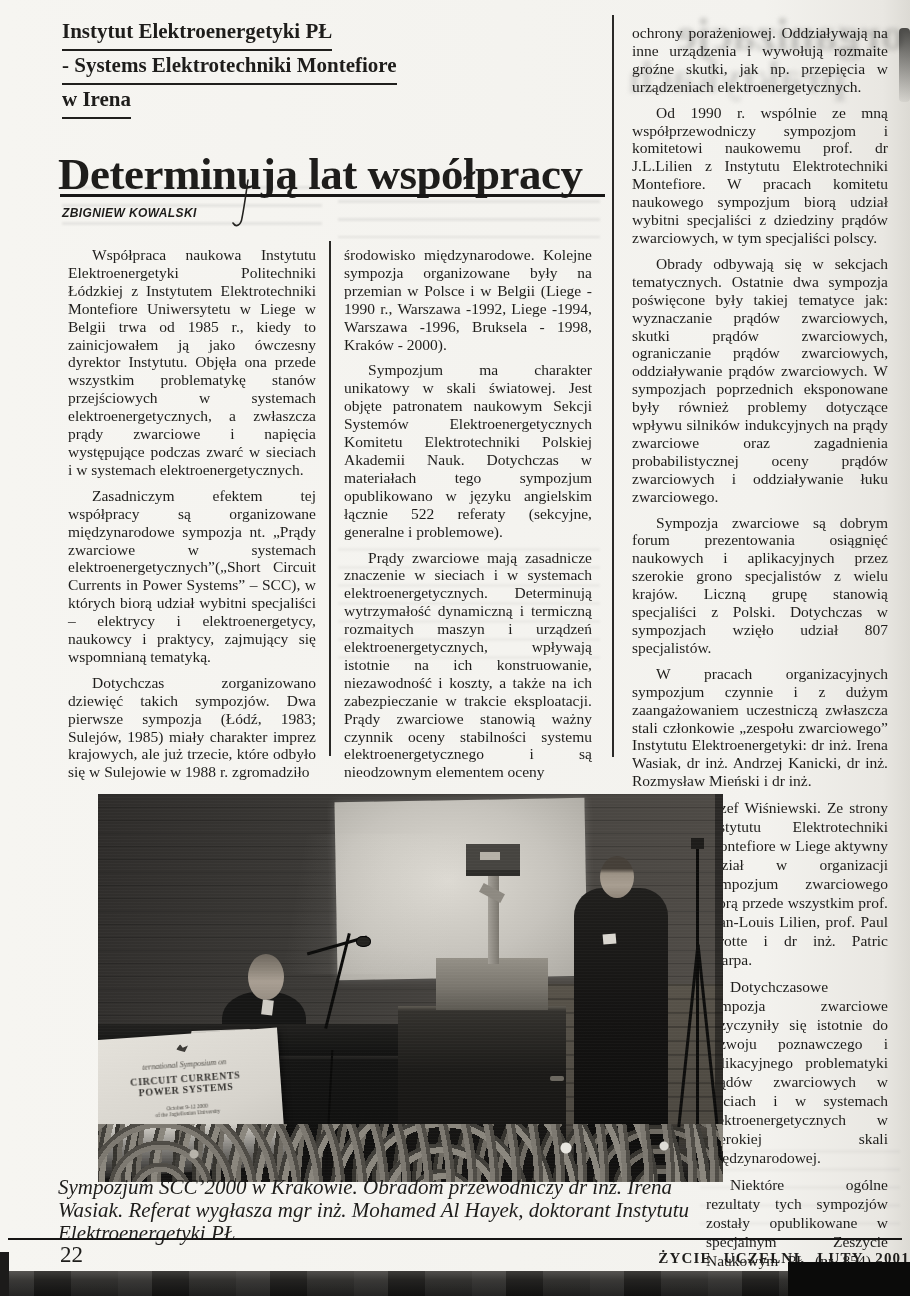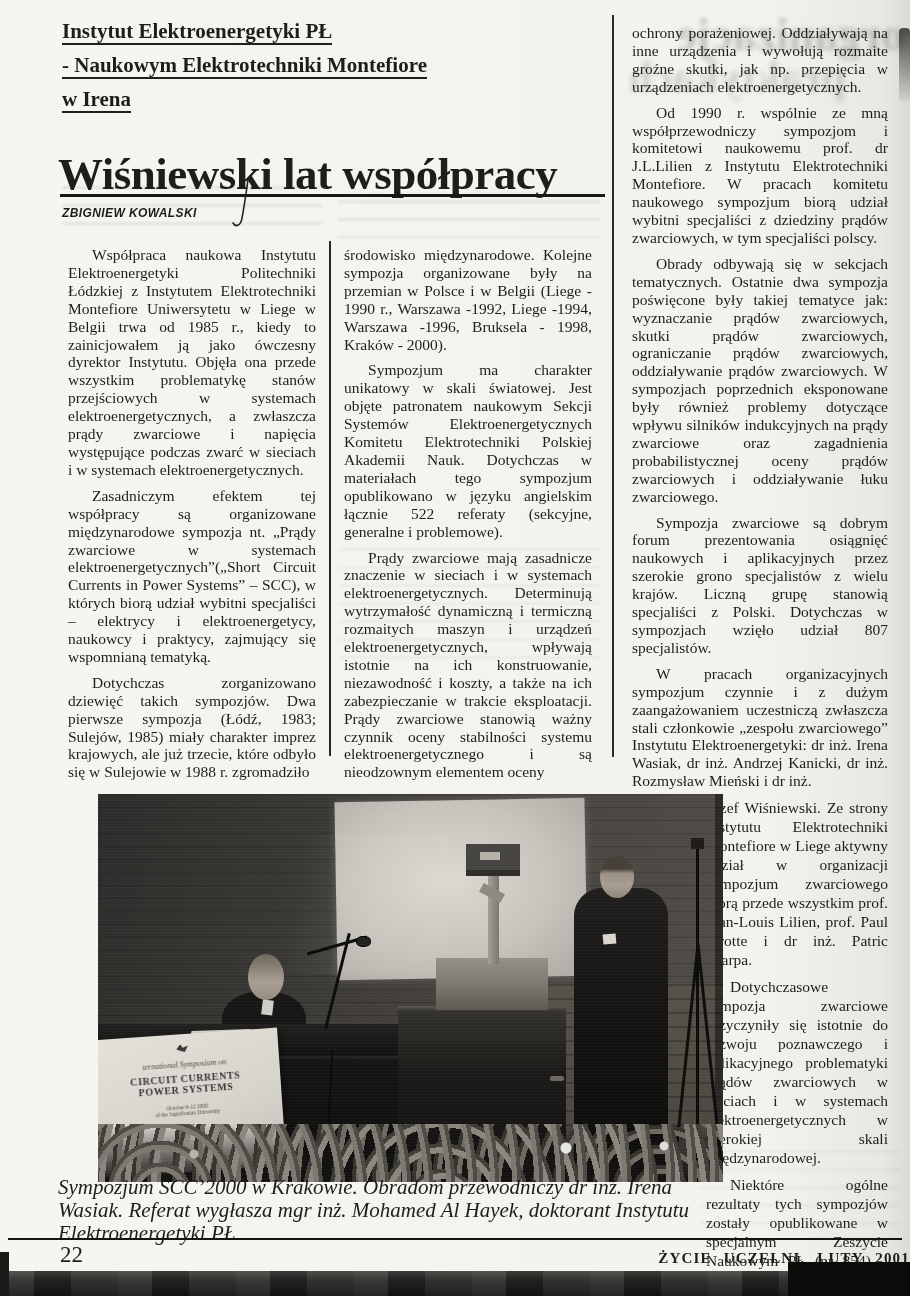--- a/index.html
+++ b/index.html
@@ -22,21 +22,21 @@
     background:linear-gradient(180deg,rgba(25,25,23,.75),rgba(25,25,23,.05));}
   .scan-bottom{position:absolute;left:0;top:1271px;width:910px;height:25px;
     background:
       repeating-linear-gradient(90deg,rgba(255,255,255,.07) 0 34px,rgba(0,0,0,.18) 34px 71px,rgba(255,255,255,.04) 71px 118px),
       linear-gradient(180deg,#4a4845 0%,#2b2a28 35%,#151514 100%);}
   .scan-corner{position:absolute;left:788px;top:1262px;width:122px;height:34px;background:#0b0b0a;}
   .scan-left{position:absolute;left:0;top:1252px;width:9px;height:44px;background:#1c1b1a;}
   
   .masthead{position:absolute;left:62px;top:14px;width:560px;
     font-weight:700;font-size:21px;line-height:34px;}
-  .masthead .u{border-bottom:2px solid #201f1d;padding-bottom:0;}
+  .masthead .u{border-bottom:2px solid #201f1d;padding-bottom:6px;}
   .title{position:absolute;left:58px;top:118px;width:560px;
     font-size:45px;font-weight:700;letter-spacing:-.5px;white-space:nowrap;}
   .title-rule{position:absolute;left:60px;top:194px;width:545px;height:3px;background:#181716;}
   .squiggle{position:absolute;left:226px;top:178px;}
   .byline{position:absolute;left:62px;top:206px;width:300px;
     font-family:"Liberation Sans",sans-serif;font-style:italic;font-weight:700;
     font-size:12px;letter-spacing:.4px;}
   
   .col{position:absolute;font-size:15.5px;line-height:17.9px;text-align:justify;}
   .col p{margin:8px;}
@@ -140,25 +140,25 @@
   <div class="bleed bleed-1">organizacje</div>
   <div class="bleed bleed-2">praktykach</div>
   <div class="ghost-lines gl-a"></div>
   <div class="ghost-lines gl-b"></div>
   <div class="ghost-lines gl-c"></div>
   <div class="ghost-lines gl-d"></div>
   <div class="smudge-tr"></div>
 
   <div class="masthead">
     <div><span class="u">Instytut Elektroenergetyki PŁ</span></div>
-    <div><span class="u">- Naukowym Elektrotechniki Montefiore</span></div>
+    <div><span class="u">- Systems Elektrotechniki Montefiore</span></div>
     <div><span class="u">w Irena</span></div>
   </div>
 
-  <h1 class="title">Wiśniewski lat współpracy</h1>
+  <h1 class="title">Determinują lat współpracy</h1>
   <div class="title-rule"></div>
   <svg class="squiggle" width="40" height="54" viewBox="0 0 40 54">
     <path d="M22 2 C20 16, 18 30, 16 40 C15 47, 10 50, 7 45" fill="none" stroke="#23221f" stroke-width="1.6" stroke-linecap="round"></path>
   </svg>
   <div class="byline">ZBIGNIEW KOWALSKI</div>
 
   <div class="col col1">
     <p class="indent">Współpraca naukowa Instytutu Elektroenergetyki Politechniki Łódzkiej z Instytutem Elektrotechniki Montefiore Uniwersytetu w Liege w Belgii trwa od 1985 r., kiedy to zainicjowałem ją jako ówczesny dyrektor Instytutu. Objęła ona przede wszystkim problematykę stanów przejściowych w systemach elektroenergetycznych, a zwłaszcza prądy zwarciowe i napięcia występujące podczas zwarć w sieciach i w systemach elektroenergetycznych.</p>
     <p class="indent">Zasadniczym efektem tej współpracy są organizowane międzynarodowe sympozja nt. „Prądy zwarciowe w systemach elektroenergetycznych”(„Short Circuit Currents in Power Systems” – SCC), w których biorą udział wybitni specjaliści – elektrycy i elektroenergetycy, naukowcy i praktycy, zajmujący się wspomnianą tematyką.</p>
     <p class="indent">Dotychczas zorganizowano dziewięć takich sympozjów. Dwa pierwsze sympozja (Łódź, 1983; Sulejów, 1985) miały charakter imprez krajowych, ale już trzecie, które odbyło się w Sulejowie w 1988 r. zgromadziło</p>

